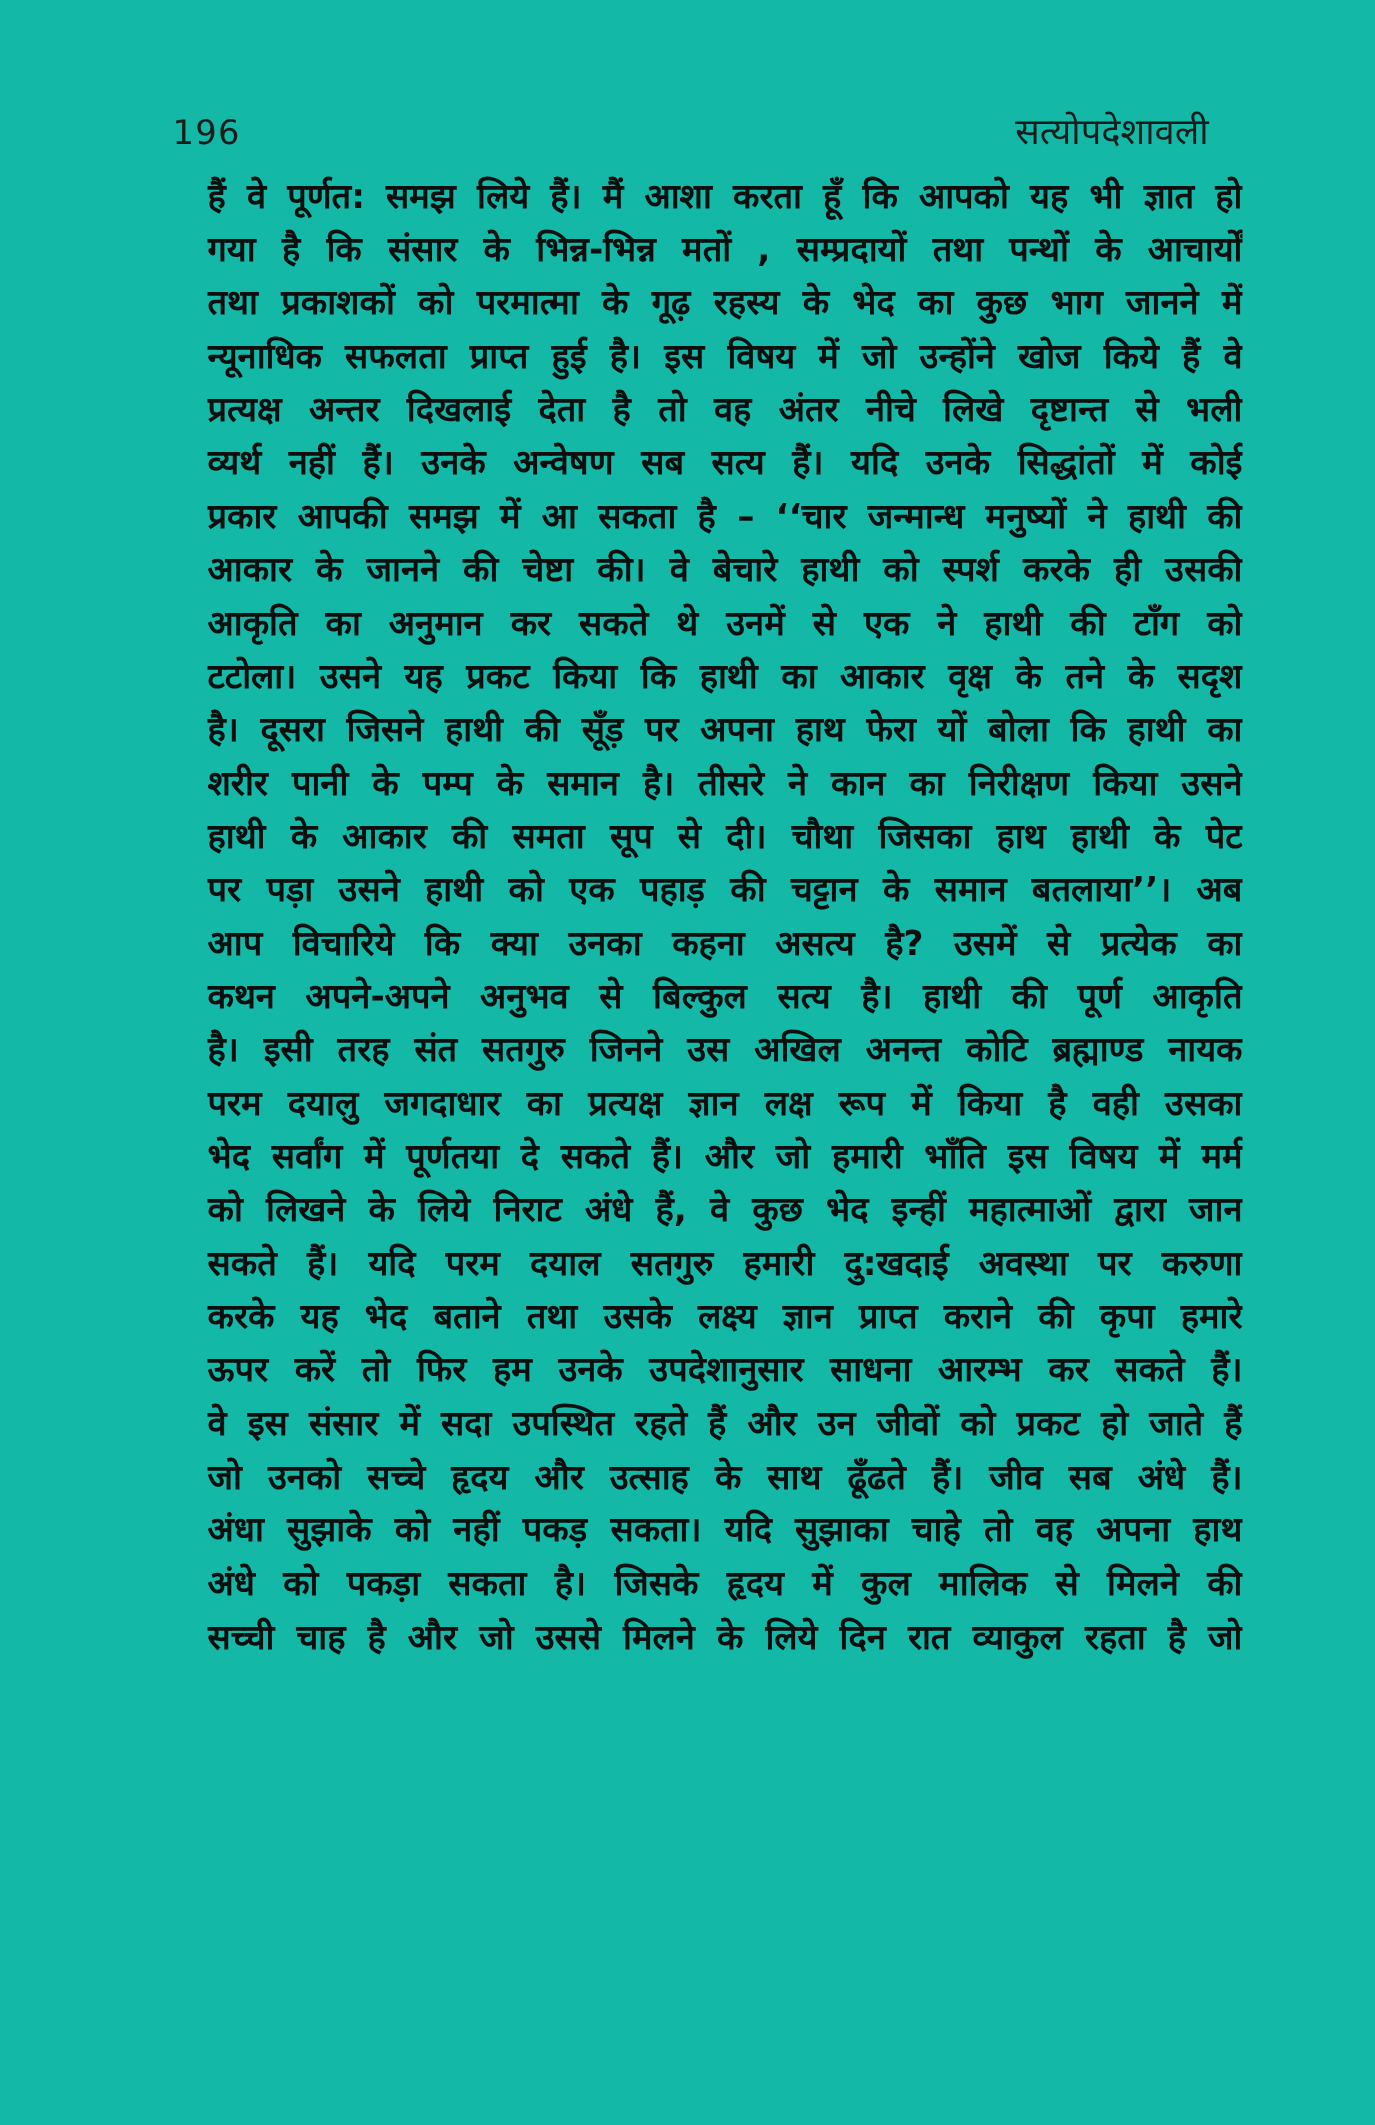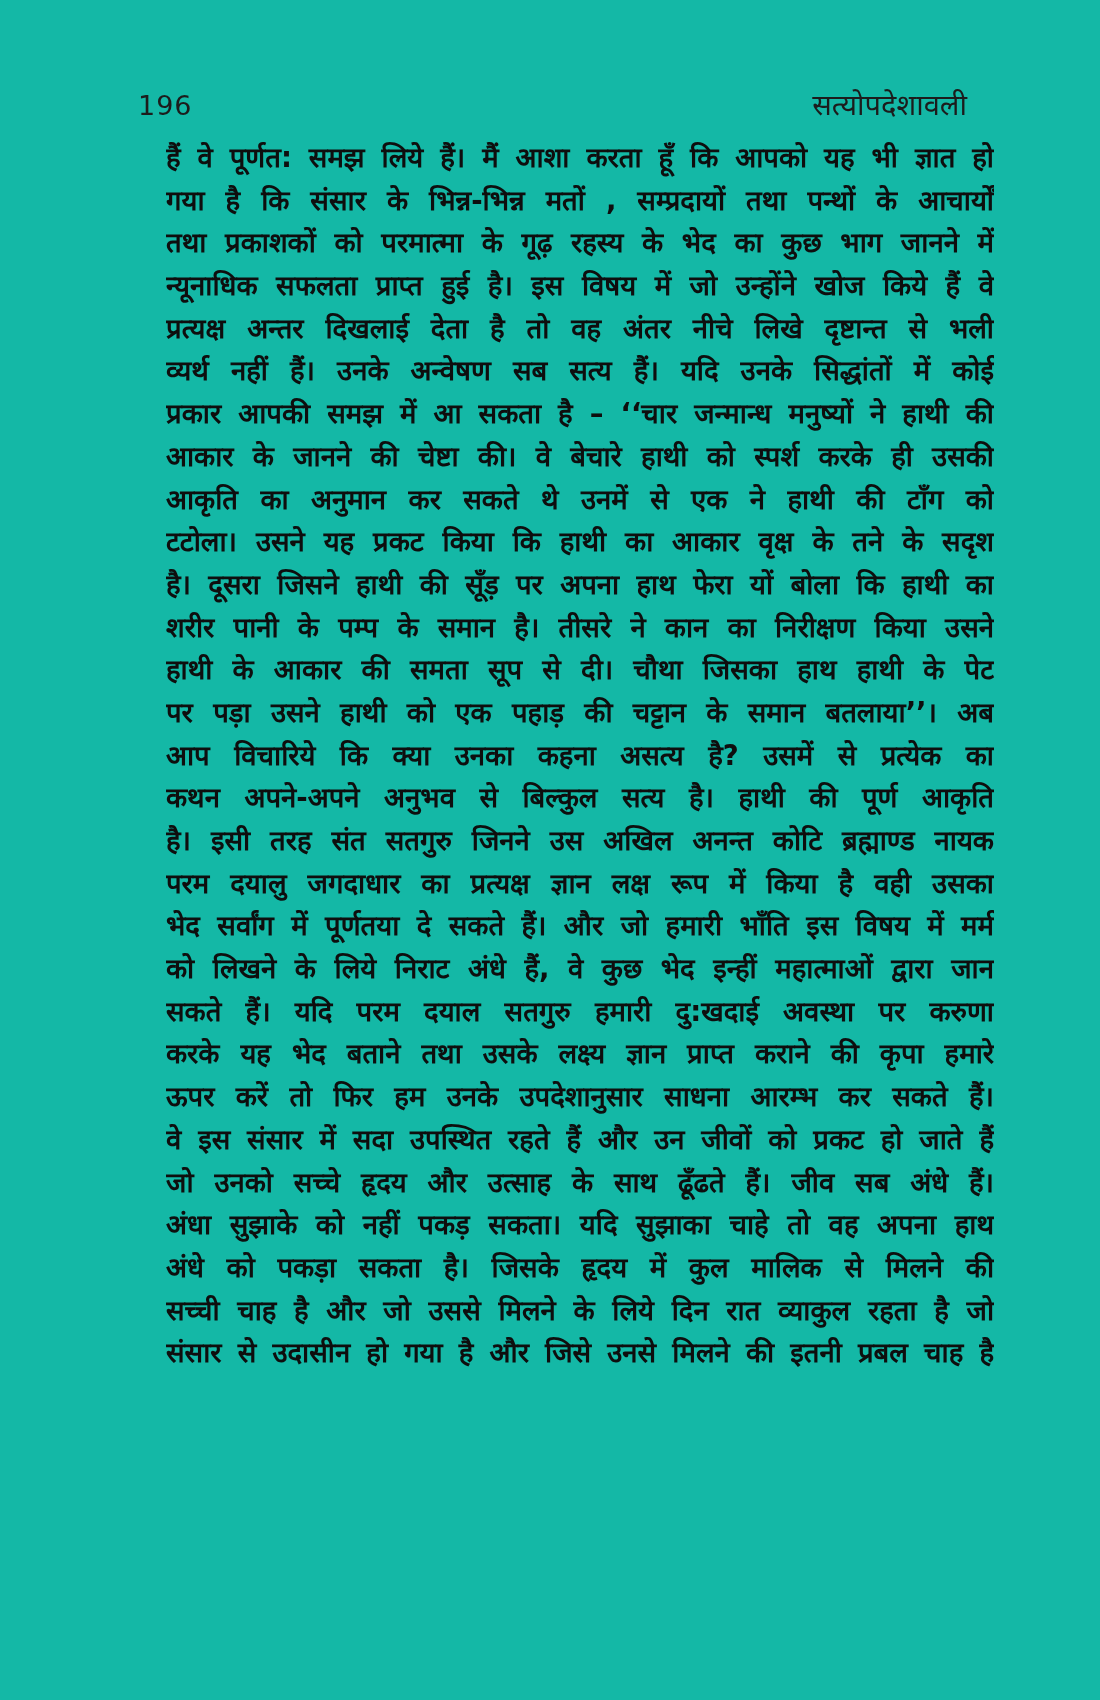--- a/index.html
+++ b/index.html
@@ -86,15 +86,14 @@
       <div class="line">भेद सर्वांग में पूर्णतया दे सकते हैं। और जो हमारी भाँति इस विषय में मर्म</div>
       <div class="line">को लिखने के लिये निराट अंधे हैं, वे कुछ भेद इन्हीं महात्माओं द्वारा जान</div>
       <div class="line">सकते हैं। यदि परम दयाल सतगुरु हमारी दु:खदाई अवस्था पर करुणा</div>
       <div class="line">करके यह भेद बताने तथा उसके लक्ष्य ज्ञान प्राप्त कराने की कृपा हमारे</div>
       <div class="line">ऊपर करें तो फिर हम उनके उपदेशानुसार साधना आरम्भ कर सकते हैं।</div>
       <div class="line">वे इस संसार में सदा उपस्थित रहते हैं और उन जीवों को प्रकट हो जाते हैं</div>
       <div class="line">जो उनको सच्चे हृदय और उत्साह के साथ ढूँढते हैं। जीव सब अंधे हैं।</div>
       <div class="line">अंधा सुझाके को नहीं पकड़ सकता। यदि सुझाका चाहे तो वह अपना हाथ</div>
       <div class="line">अंधे को पकड़ा सकता है। जिसके हृदय में कुल मालिक से मिलने की</div>
       <div class="line">सच्ची चाह है और जो उससे मिलने के लिये दिन रात व्याकुल रहता है जो</div>
-      <div class="line">संसार से उदासीन हो गया है और जिसे उनसे मिलने की इतनी प्रबल चाह है</div>
     </div>
 </div>
 
 </body></html>

